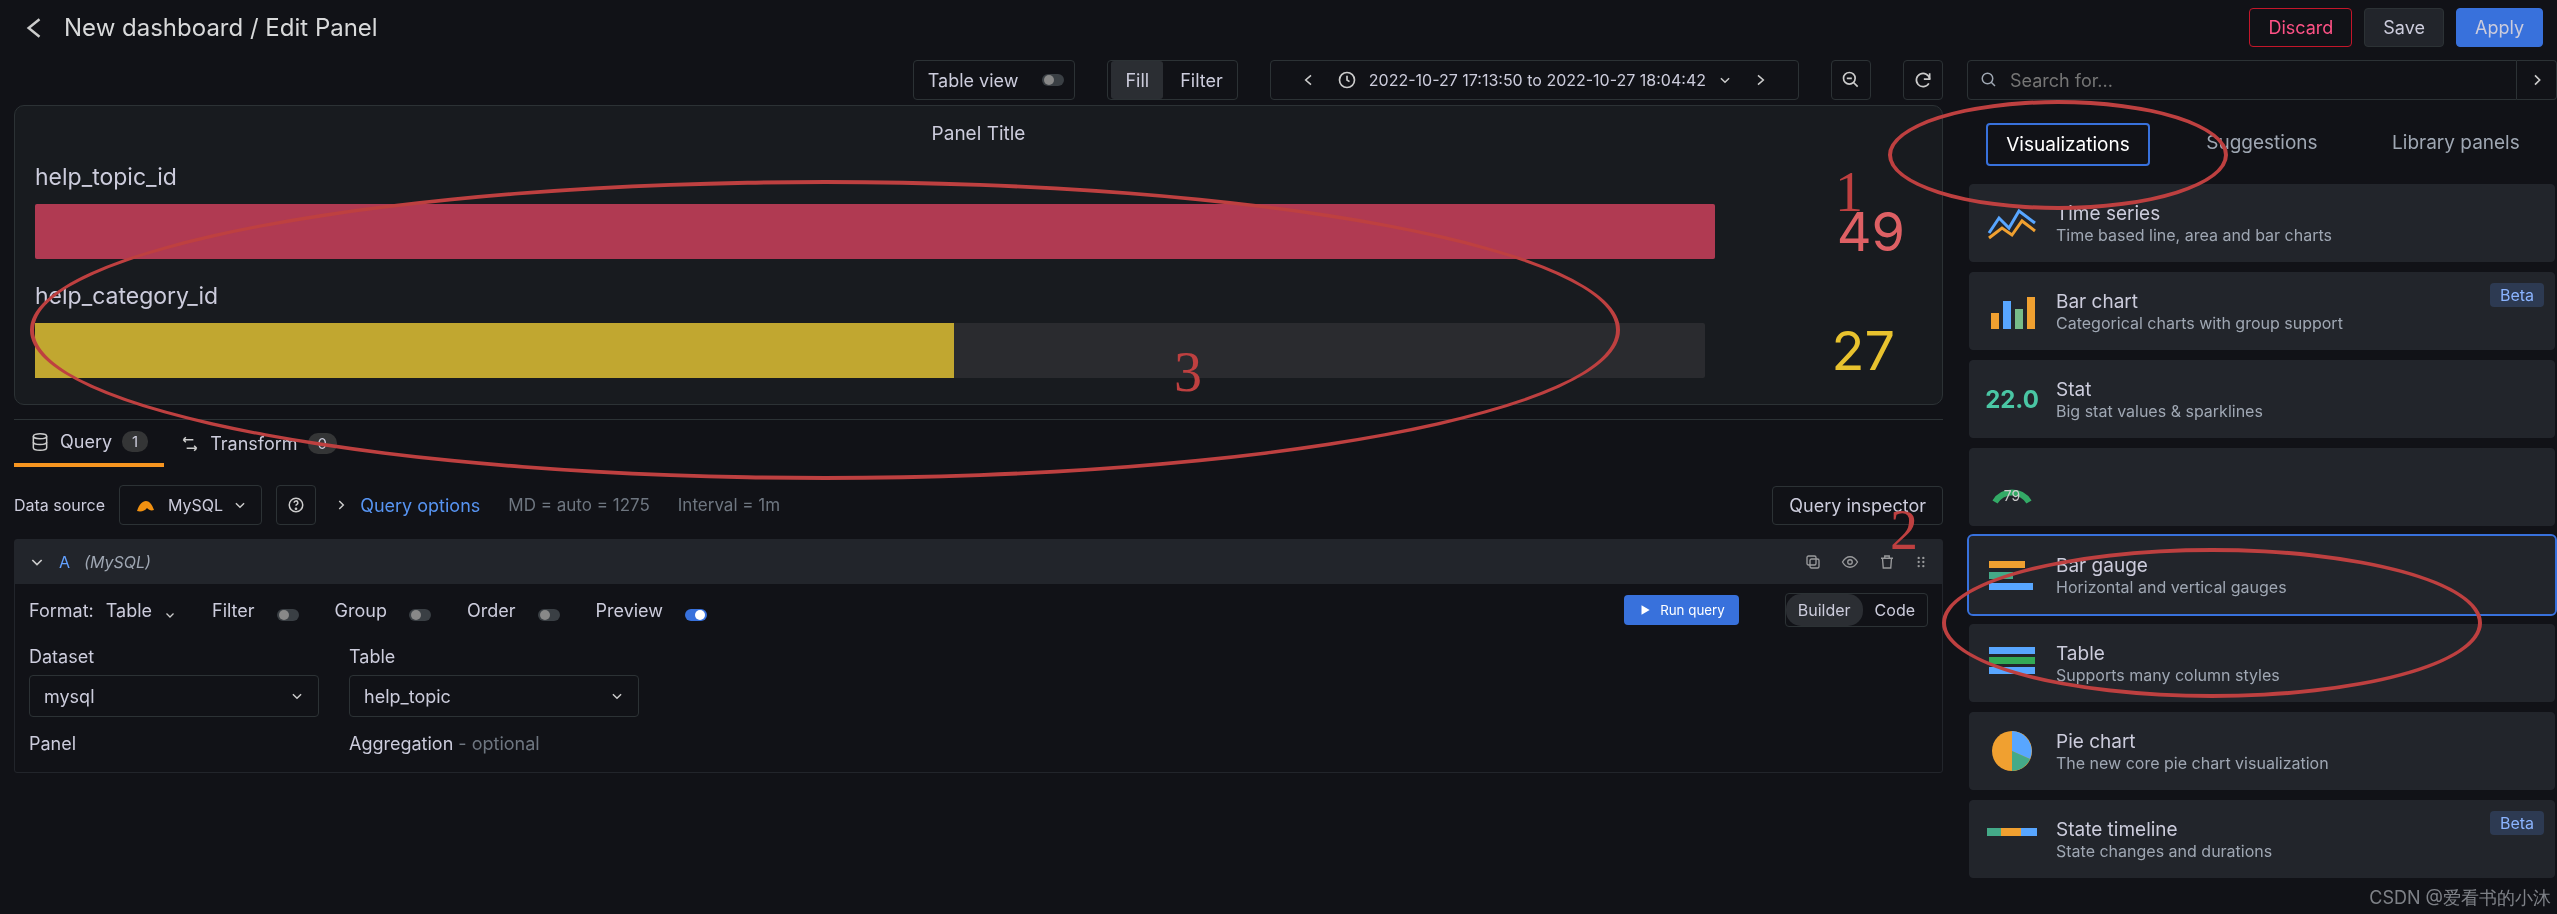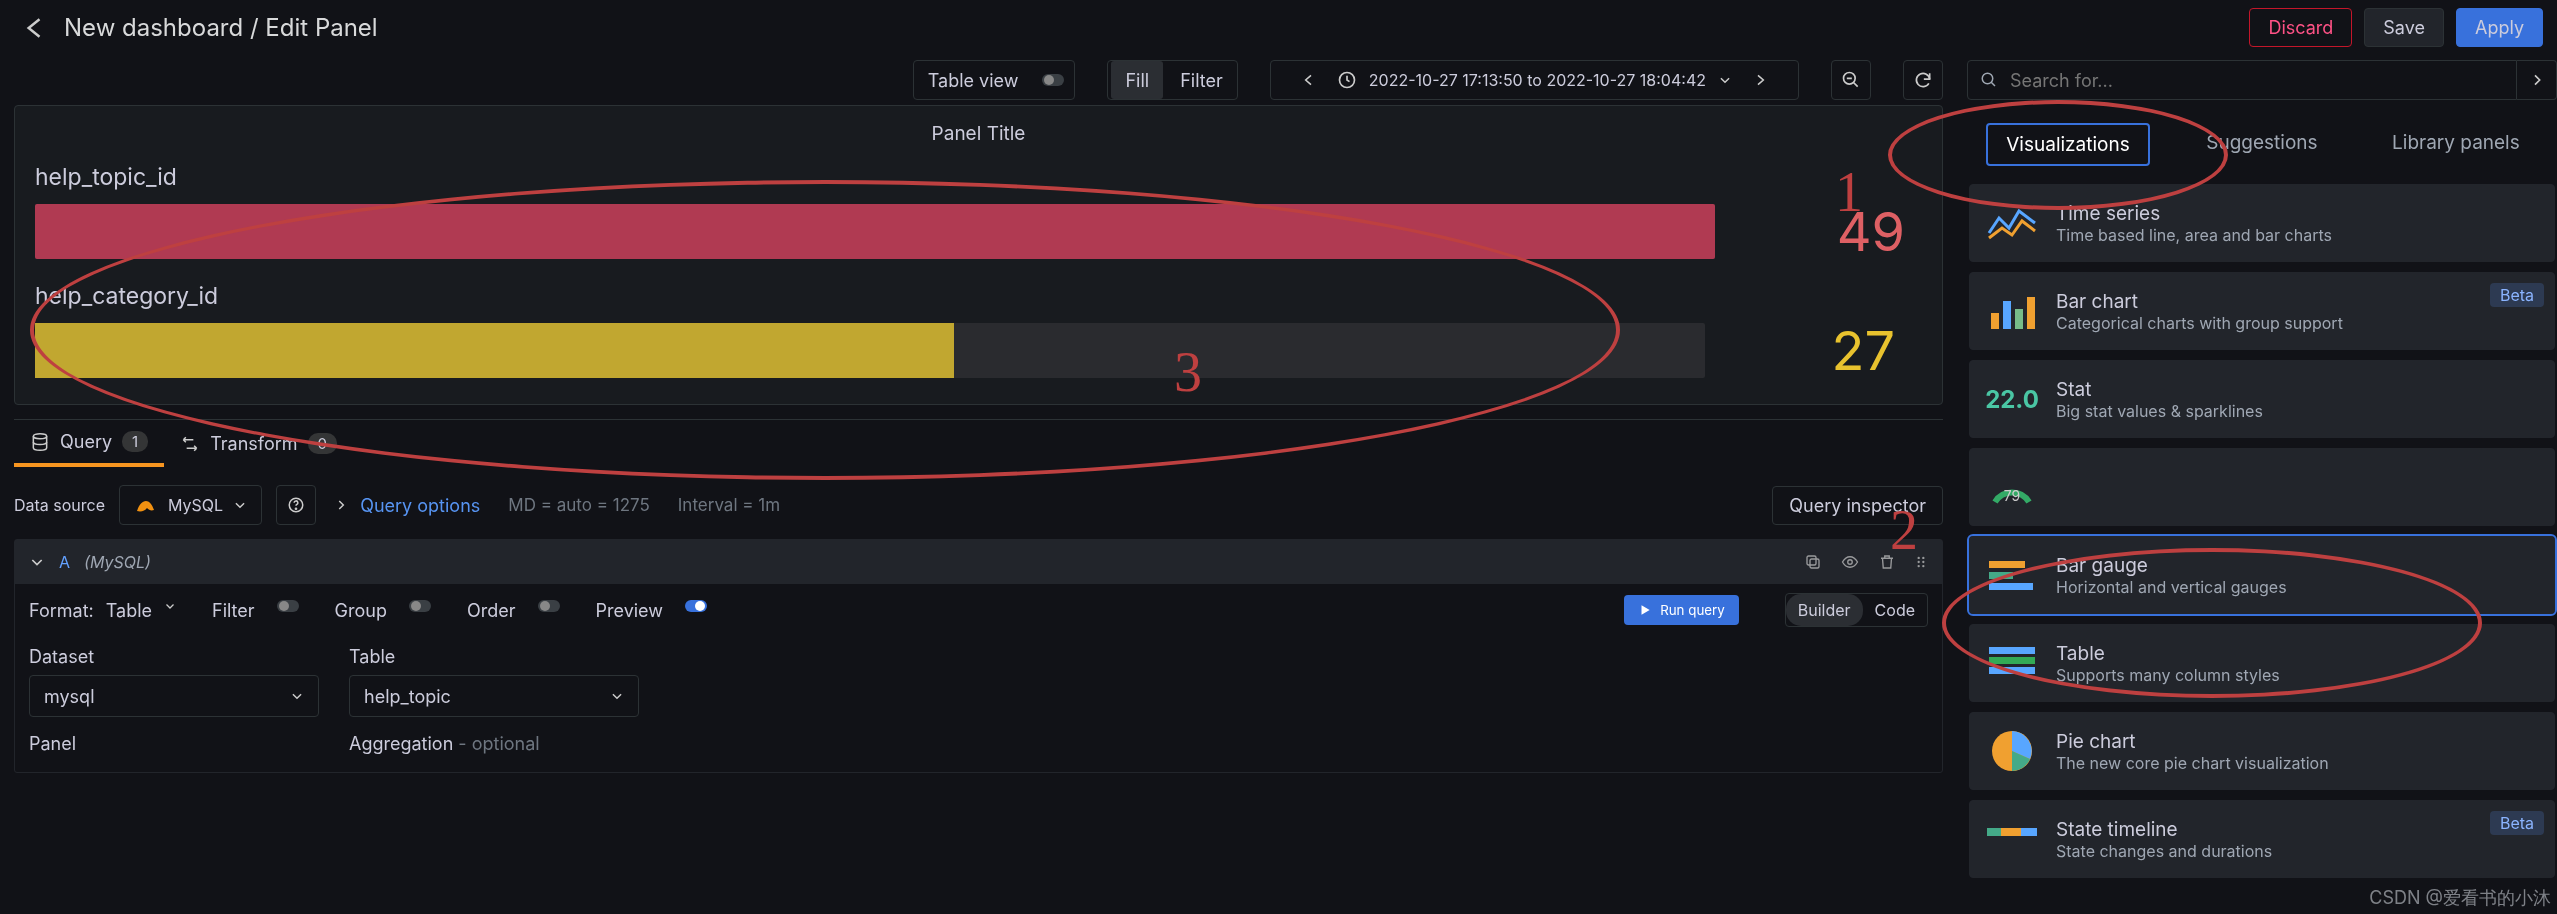--- a/index.html
+++ b/index.html
@@ -28,21 +28,21 @@
   .tv-switch::after{content:"";position:absolute;left:2px;top:1px;width:10px;height:10px;border-radius:50%;background:#888}
   .tv-switch.on{background:var(--blue)}
   .tv-switch.on::after{left:auto;right:2px;background:#fff}
   .iconbtn{border:1px solid var(--border);border-radius:4px;width:40px;height:40px;display:flex;align-items:center;justify-content:center;cursor:pointer}
   .timerange{display:flex;align-items:center;gap:12px;padding:0 30px}
   .sidepanel{width:590px;flex-shrink:0;display:flex;flex-direction:column}
   
   .mainrow{display:flex;height:calc(100% - 55px)}
   .leftcol{flex:1;display:flex;flex-direction:column;padding-right:10px;overflow:hidden}
   
-  .panel-preview{margin:0 14px;border:1px solid var(--border);border-radius:4px;background:var(--bg2);flex:0 0 300px;padding:16px 20px}
+  .panel-preview{margin:0 14px;border:1px solid var(--border);border-radius:10px;background:var(--bg2);flex:0 0 300px;padding:16px 20px}
   .panel-title{text-align:center;font-size:19px;color:var(--text)}
   .gauge-row{margin-top:18px}
   .gauge-label{color:var(--text);font-size:23px;margin-bottom:8px}
   .gauge-wrap{display:flex;align-items:center}
   .gauge-track{flex:1;height:55px;background:#2a2b2f;position:relative;border-radius:2px;overflow:hidden;max-width:1680px}
   .gauge-fill1{position:absolute;inset:0;background:#b03a52;width:100%}
   .gauge-track2{flex:1;height:55px;background:#2a2b2f;position:relative;border-radius:2px;max-width:1670px}
   .gauge-fill2{position:absolute;top:0;bottom:0;left:0;background:#c1a730;width:55%}
   .gauge-val{font-size:54px;margin-left:80px;min-width:110px;text-align:right}
   .gauge-val.v1{color:#de6064}
@@ -62,21 +62,21 @@
   .muted{color:var(--text-mute);font-size:17px;margin-left:14px}
   .qinsp{margin-left:auto;border:1px solid var(--border);border-radius:4px;padding:8px 16px;font-size:18px}
   
   .qeditor{margin:10px 14px;border:1px solid var(--bg3);border-radius:3px}
   .qeditor .qhead{display:flex;background:var(--bg3);height:44px;align-items:center;padding:0 14px;gap:14px}
   .qhead .qname{color:#63a1ff}
   .qhead .qtype{color:var(--text-dim);font-style:italic}
   .qhead .right{margin-left:auto;display:flex;gap:18px;color:var(--text-dim)}
   .qhead .right svg{opacity:.7}
   .qctrls{display:flex;align-items:center;height:52px;padding:0 14px;gap:36px}
-  .ctrl{display:flex;align-items:flex-start;gap:12px;color:var(--text);font-size:18px}
+  .ctrl{display:flex;align-items:flex-end;gap:12px;color:var(--text);font-size:18px}
   .runbtn{background:var(--blue);border:none;color:#fff;border-radius:4px;padding:7px 14px;display:flex;align-items:center;gap:8px;margin-left:auto}
   .bc{border:1px solid var(--border);border-radius:4px;display:flex;margin-left:10px}
   .bc span{padding:6px 12px;font-size:16px}
   .bc span.active{background:var(--bg4);border-radius:15px}
   .qform{display:flex;gap:30px;padding:10px 14px}
   .qcol .lbl{font-size:18px;color:var(--text);margin-bottom:8px}
   .optional{color:var(--text-mute);font-style:normal}
   .picker{border:1px solid var(--border);border-radius:4px;background:var(--bg);height:42px;display:flex;align-items:center;justify-content:space-between;padding:0 14px;width:290px;font-size:18px}
   
   .searchbox{display:flex;margin:0 0 0 0;height:40px}

